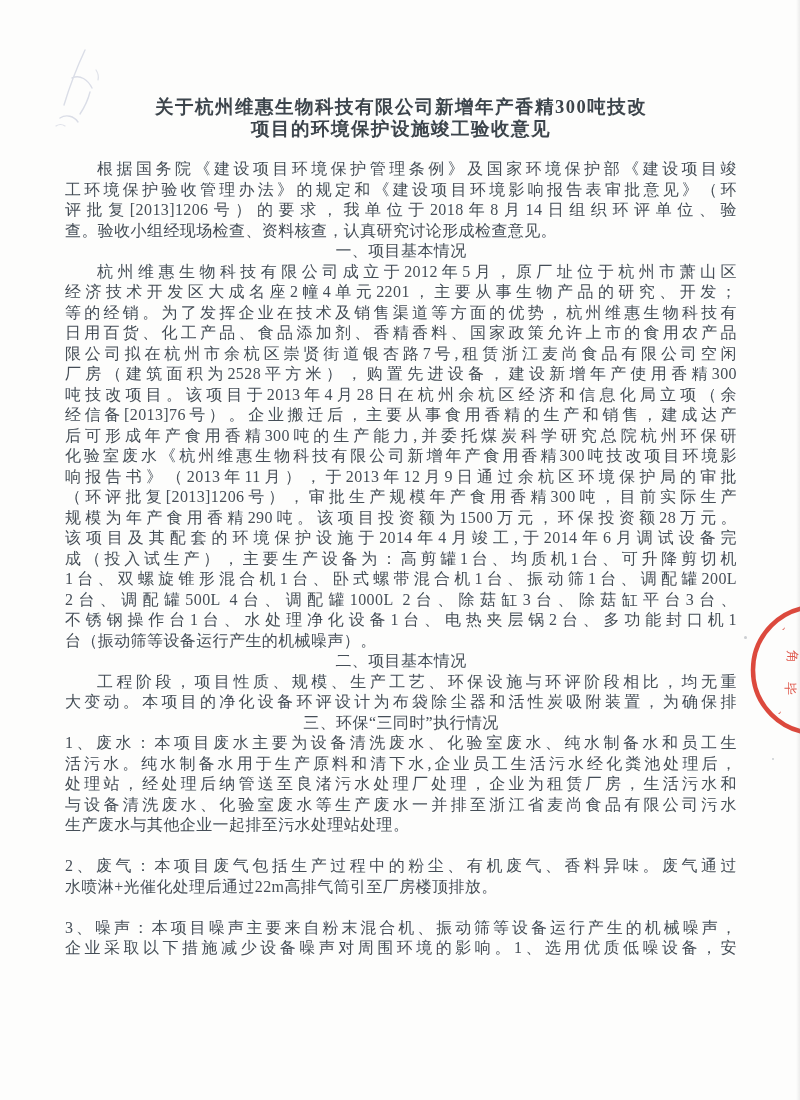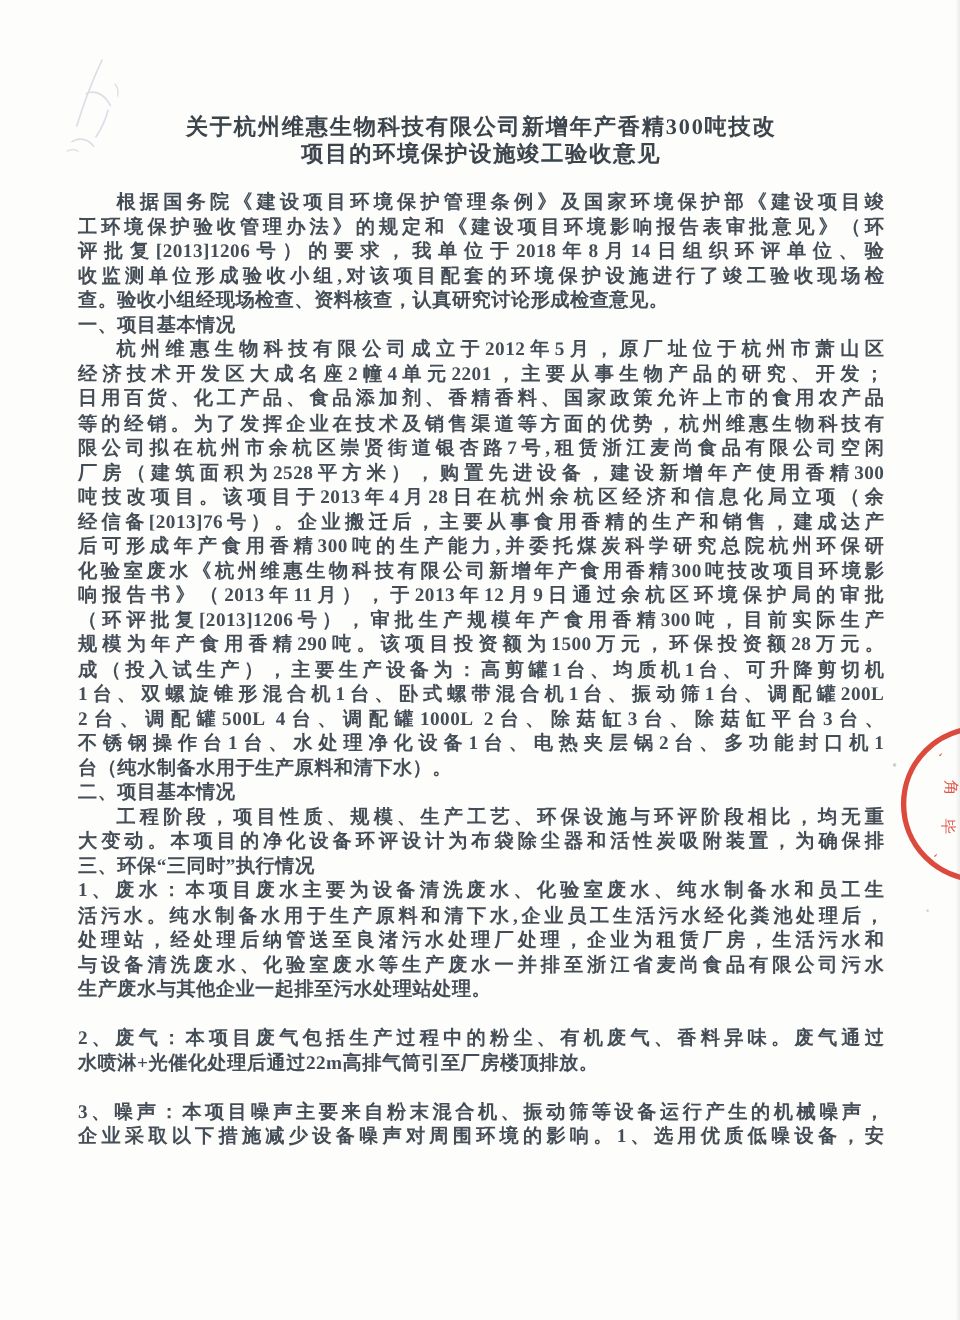--- a/index.html
+++ b/index.html
@@ -21,26 +21,25 @@
     font-weight:600;
     letter-spacing:1.5px;
     color:#3d454c;
   }
   .body{margin-top:19px;}
   .line,.heading{
     font-size:16px;
     line-height:20.5px;
     letter-spacing:0.4px;
     white-space:normal;
-    font-weight:bold;
   }
   .line{text-align:justify;text-align-last:justify;text-justify:inter-ideograph;}
   .line.end{text-align-last:left;}
   .line.indent{text-indent:2em;}
-  .heading{text-align:left;}
+  .heading{text-align:center;}
   .spacer{height:20.5px;}
   .seal{
     position:absolute;
     right:0;top:592px;
     width:52px;height:160px;
     pointer-events:none;
   }
   .smudge{
     position:absolute;
     left:30px;top:30px;
@@ -66,41 +65,41 @@
 
   <div class="doc">
     <div class="title">
       <div>关于杭州维惠生物科技有限公司新增年产香精300吨技改</div>
       <div>项目的环境保护设施竣工验收意见</div>
     </div>
     <div class="body">
         <div class="line indent">根据国务院《建设项目环境保护管理条例》及国家环境保护部《建设项目竣</div>
         <div class="line">工环境保护验收管理办法》的规定和《建设项目环境影响报告表审批意见》（环</div>
         <div class="line">评批复[2013]1206号）的要求，我单位于2018年8月14日组织环评单位、验</div>
-        <div class="line">收监测单位形成验收小组,对该项目配套的环境保护设施进行了竣工验收现场检</div>
         <div class="line end">查。验收小组经现场检查、资料核查，认真研究讨论形成检查意见。</div>
         <div class="heading">一、项目基本情况</div>
         <div class="line indent">杭州维惠生物科技有限公司成立于2012年5月，原厂址位于杭州市萧山区</div>
         <div class="line">经济技术开发区大成名座2幢4单元2201，主要从事生物产品的研究、开发；</div>
+        <div class="line">等的经销。为了发挥企业在技术及销售渠道等方面的优势，杭州维惠生物科技有</div>
         <div class="line">日用百货、化工产品、食品添加剂、香精香料、国家政策允许上市的食用农产品</div>
-        <div class="line">等的经销。为了发挥企业在技术及销售渠道等方面的优势，杭州维惠生物科技有</div>
         <div class="line">限公司拟在杭州市余杭区崇贤街道银杏路7号,租赁浙江麦尚食品有限公司空闲</div>
         <div class="line">厂房（建筑面积为2528平方米），购置先进设备，建设新增年产使用香精300</div>
         <div class="line">吨技改项目。该项目于2013年4月28日在杭州余杭区经济和信息化局立项（余</div>
         <div class="line">经信备[2013]76号）。企业搬迁后，主要从事食用香精的生产和销售，建成达产</div>
         <div class="line">后可形成年产食用香精300吨的生产能力,并委托煤炭科学研究总院杭州环保研</div>
         <div class="line">化验室废水《杭州维惠生物科技有限公司新增年产食用香精300吨技改项目环境影</div>
         <div class="line">响报告书》（2013年11月），于2013年12月9日通过余杭区环境保护局的审批</div>
         <div class="line">（环评批复[2013]1206号），审批生产规模年产食用香精300吨，目前实际生产</div>
         <div class="line">规模为年产食用香精290吨。该项目投资额为1500万元，环保投资额28万元。</div>
+        <div class="line">该项目及其配套的环境保护设施于2014年4月竣工,于2014年6月调试设备完</div>
         <div class="line">成（投入试生产），主要生产设备为：高剪罐1台、均质机1台、可升降剪切机</div>
         <div class="line">1台、双螺旋锥形混合机1台、卧式螺带混合机1台、振动筛1台、调配罐200L</div>
         <div class="line">2台、调配罐500L 4台、调配罐1000L 2台、除菇缸3台、除菇缸平台3台、</div>
         <div class="line">不锈钢操作台1台、水处理净化设备1台、电热夹层锅2台、多功能封口机1</div>
-        <div class="line end">台（纯水制备水用于生产原料和清下水）。</div>
+        <div class="line end">台（振动筛等设备运行产生的机械噪声）。</div>
         <div class="heading">二、项目基本情况</div>
         <div class="line indent">工程阶段，项目性质、规模、生产工艺、环保设施与环评阶段相比，均无重</div>
         <div class="line">大变动。本项目的净化设备环评设计为布袋除尘器和活性炭吸附装置，为确保排</div>
         <div class="heading">三、环保“三同时”执行情况</div>
         <div class="line">1、废水：本项目废水主要为设备清洗废水、化验室废水、纯水制备水和员工生</div>
         <div class="line">活污水。纯水制备水用于生产原料和清下水,企业员工生活污水经化粪池处理后，</div>
         <div class="line">处理站，经处理后纳管送至良渚污水处理厂处理，企业为租赁厂房，生活污水和</div>
         <div class="line">与设备清洗废水、化验室废水等生产废水一并排至浙江省麦尚食品有限公司污水</div>
         <div class="line end">生产废水与其他企业一起排至污水处理站处理。</div>
         <div class="spacer"></div>

